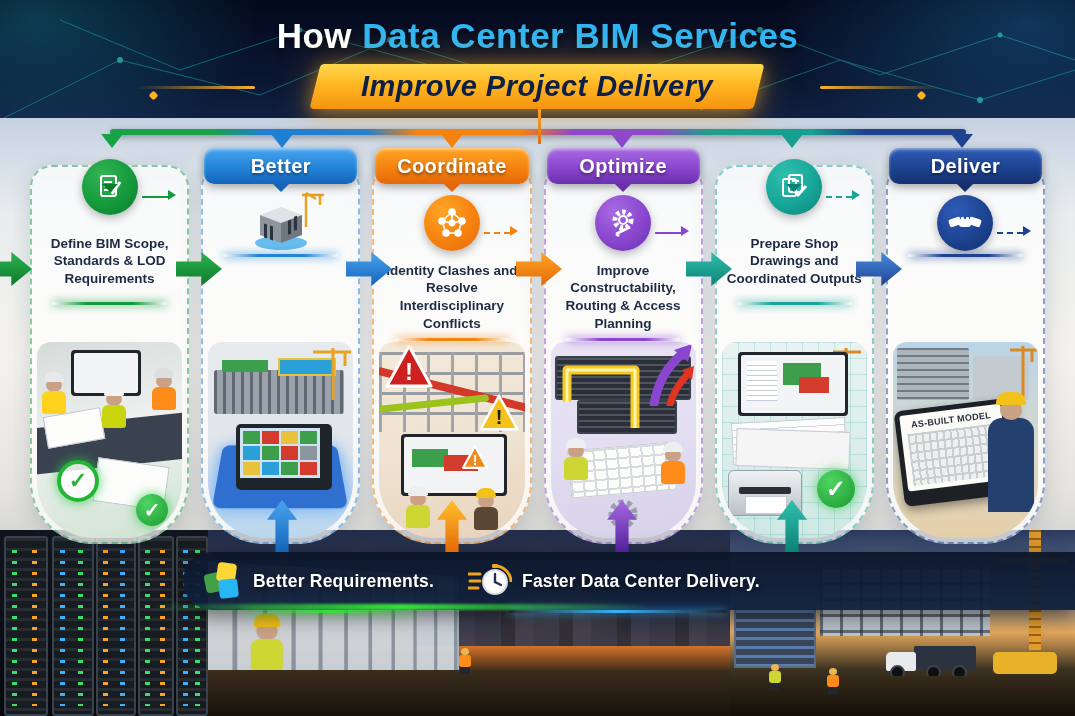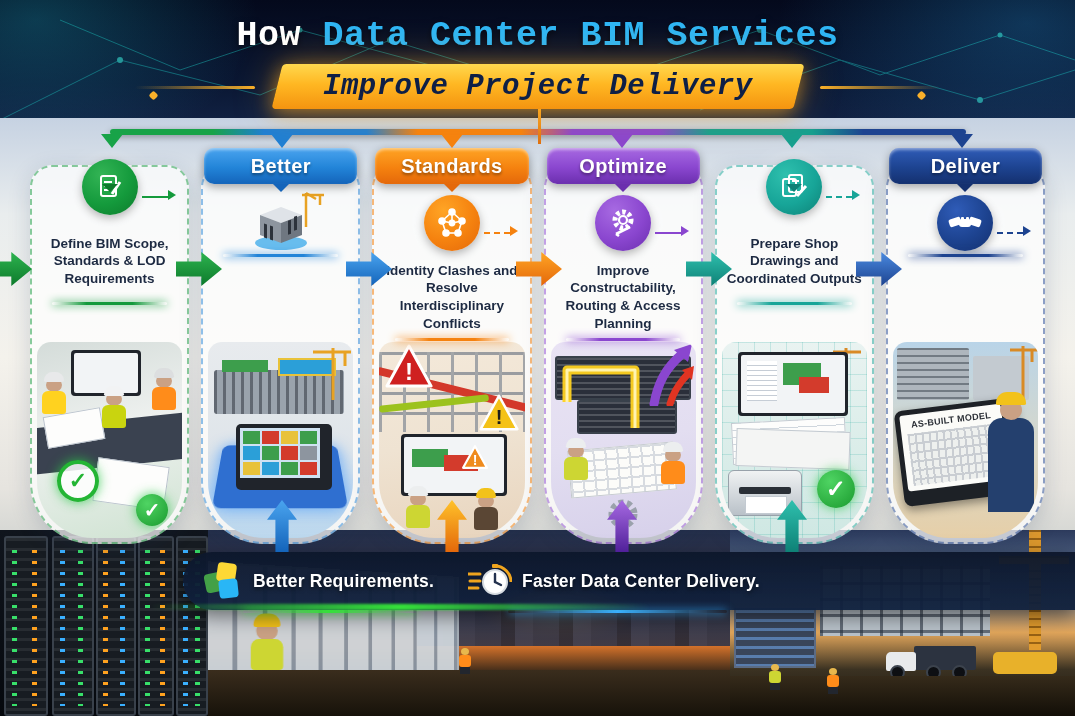--- a/index.html
+++ b/index.html
@@ -13,21 +13,21 @@
     background:radial-gradient(ellipse at 30% 30%,rgba(32,200,220,.25),transparent 70%);}
   .bg-glow-r{position:absolute;right:-60px;top:-40px;width:360px;height:210px;
     background:radial-gradient(ellipse at 70% 30%,rgba(40,160,230,.28),transparent 70%);}
   .net{position:absolute;left:0;top:0;width:1075px;height:160px;opacity:.55;}
   .bg-mid{position:absolute;left:0;top:118px;width:1075px;height:436px;
     background:linear-gradient(180deg,#c6d2e2 0%,#e9edee 22%,#f4f2ec 55%,#e6e4df 85%,#cfd2cf 100%);}
   .bg-bottom{position:absolute;left:0;top:530px;width:1075px;height:186px;
     background:linear-gradient(180deg,#1b2742,#0c1322);}
 
   
-  .title-wrap{position:absolute;left:0;top:16px;width:1075px;text-align:center;z-index:6;font-family:Liberation Mono, monospace;}
+  .title-wrap{position:absolute;left:0;top:16px;width:1075px;text-align:center;z-index:6;}
   .title-line1{font-size:35px;font-weight:800;letter-spacing:.5px;color:#fff;
     text-shadow:0 2px 6px rgba(0,0,0,.6);}
   .title-line1 .hl{color:#2eb6f5;}
   .gold-banner{display:inline-block;margin-top:8px;padding:6px 46px;
     background:linear-gradient(180deg,#ffd84e 0%,#ffb722 45%,#f49410 100%);
     transform:skewX(-14deg);border-radius:4px;
     box-shadow:0 4px 18px rgba(255,170,30,.55),0 0 40px rgba(255,170,30,.35);}
   .gold-banner .in{display:block;transform:skewX(14deg);font-size:29px;font-weight:800;
     font-style:italic;color:#0e1f46;letter-spacing:.5px;}
   .side-line{position:absolute;top:86px;height:3px;width:120px;z-index:5;border-radius:2px;}
@@ -353,21 +353,21 @@
               <div style="background:#3d9e4c;"></div>
               <div style="background:#d33b2c;"></div>
           </div>
         </div>
       </div>
     </div>
 
     <div class="col c2">
       <div class="col-body"></div>
       <div class="pill">
-        <span>Standards</span>
+        <span>Coordinate</span>
       </div>
       <div class="pill-notch"></div>
       <div class="icon-row">
         <div class="icon-circle">
           <svg width="32" height="32" viewBox="0 0 32 32" stroke="#fff" stroke-width="1.6" fill="#fff">
             <line x1="16" y1="5" x2="6" y2="14"></line>
               <line x1="16" y1="5" x2="26" y2="14"></line>
             <line x1="6" y1="14" x2="10" y2="26"></line>
               <line x1="26" y1="14" x2="22" y2="26"></line>
             <line x1="10" y1="26" x2="22" y2="26"></line>

